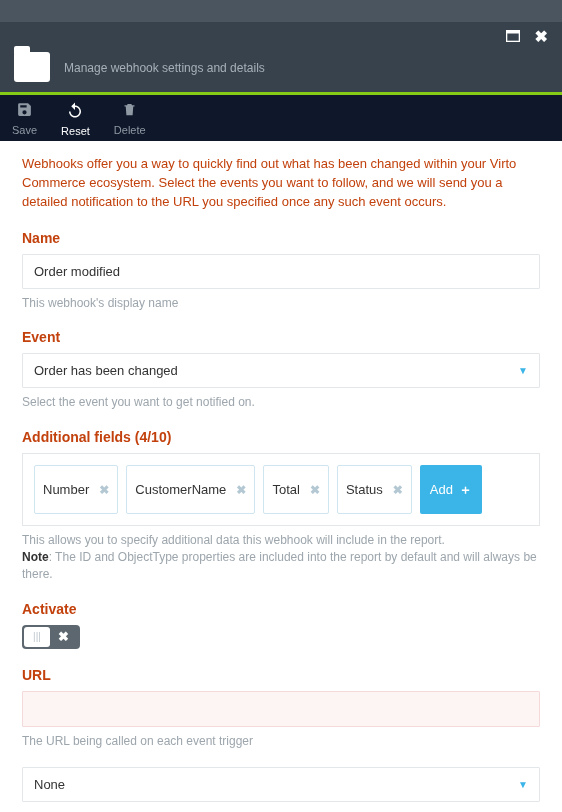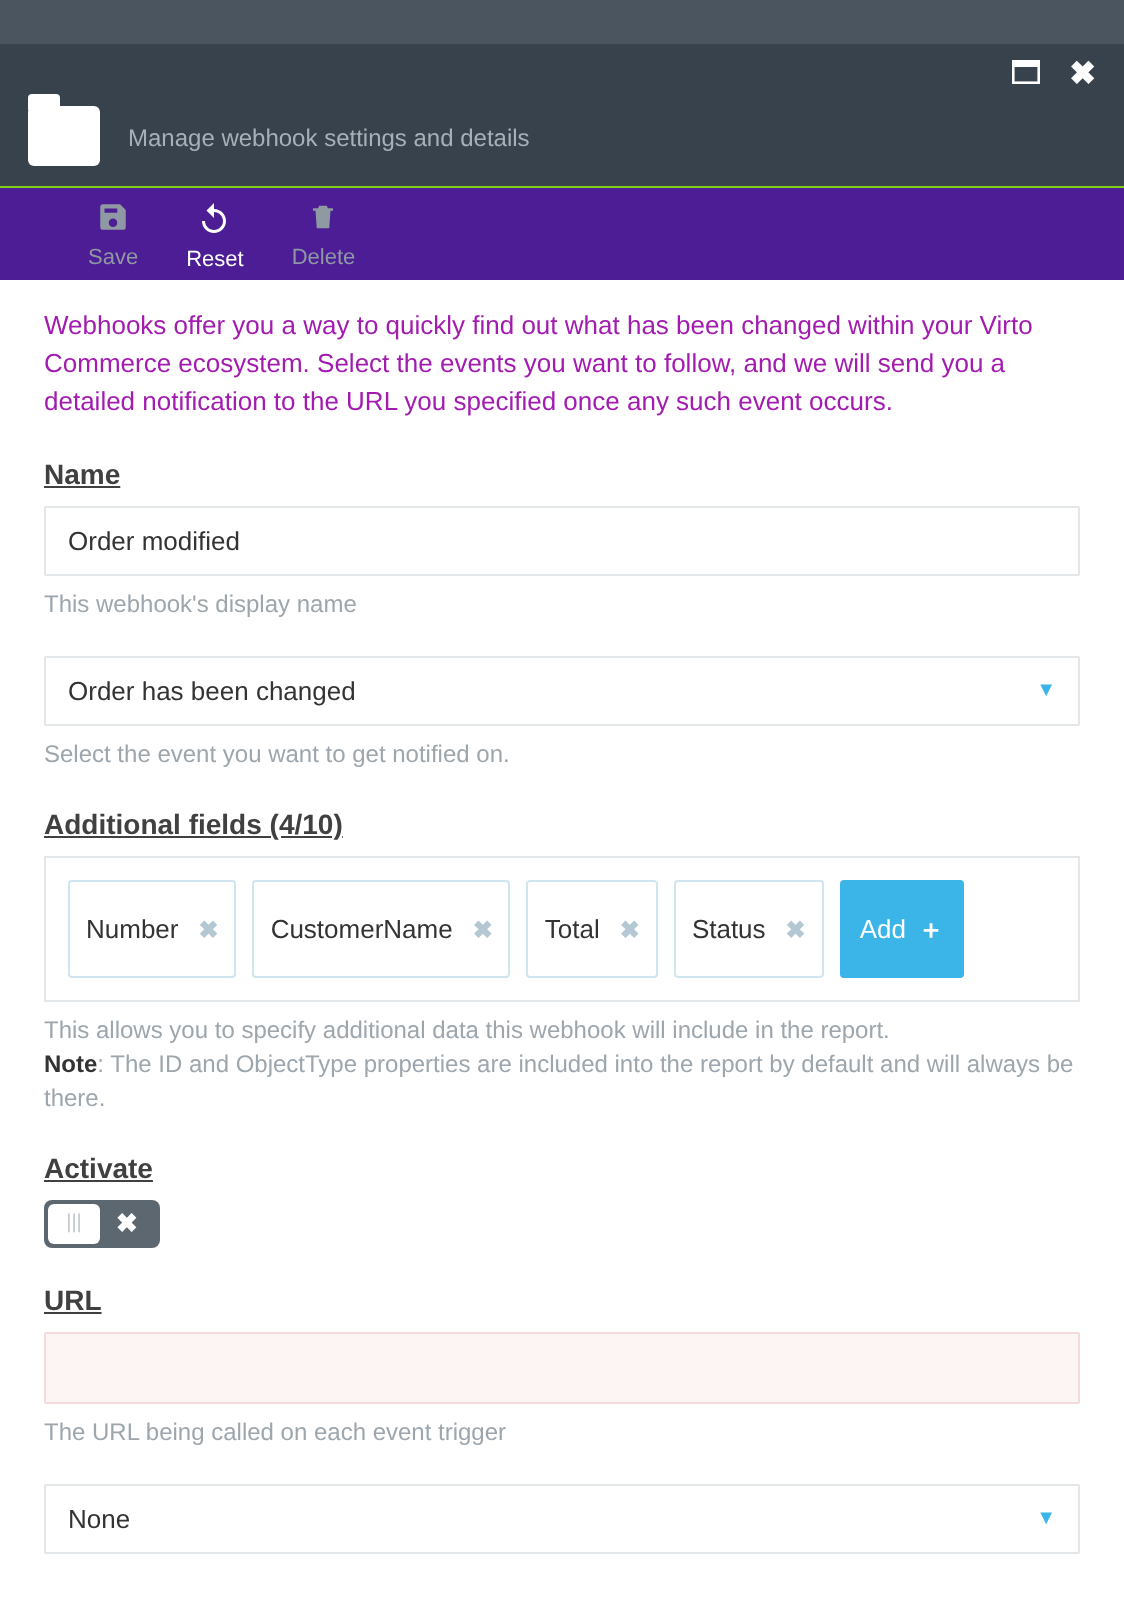--- a/index.html
+++ b/index.html
@@ -28,38 +28,37 @@
     width:36px; height:30px; background:#fff; border-radius:3px;
     position:relative; margin-right:14px;
   }
   .folder-icon::before{
     content:""; position:absolute; top:-6px; left:0;
     width:16px; height:8px; background:#fff; border-radius:2px 2px 0 0;
   }
   .header h1 { font-size:16px; font-weight:500;}
   .header .subtitle { font-size:12px; color:#a7b0b8; margin-top:2px;}
   .toolbar {
-    background:#4c1d95; border-top:1px solid #84cc16;
+    background:#0f172a; border-top:3px solid #84cc16;
     display:flex;
-    padding-left:32px;
   }
   .tb-btn {
     text-align:center; padding:6px 12px 4px 12px;
     color:#8e99a3; cursor:pointer; font-size:11px;
   }
   .tb-btn.active { color:#fff; }
   .tb-ico { font-size:17px; display:block; margin-bottom:1px;}
   .tb-lbl { display:block;}
   .content {
     padding: 14px 22px 14px 22px;
     background:#fff;
     color:#333;
   }
-  .intro { font-size:13px; line-height:1.45; color:#a21caf; margin-bottom:18px;}
-  .field-label { font-weight:600; font-size:14px; color:#404040; margin-bottom:8px;text-decoration:underline;}
+  .intro { font-size:13px; line-height:1.45; color:#c2410c; margin-bottom:18px;}
+  .field-label { font-weight:600; font-size:14px; color:#c2410c; margin-bottom:8px;}
   .text-input, .select {
     width:100%; border:1px solid #e3e7ea; padding:9px 11px;
     font-size:13px; color:#333; background:#fff; border-radius:1px;
   }
   .select { display:flex; justify-content:space-between; align-items:center; cursor:pointer;}
   .select .arrow { color:#3bb5e8; font-size:10px;}
   .helper { font-size:12px; color:#9da6ad; margin-top:6px; margin-bottom:18px; line-height:1.4;}
   .helper .note-lbl { color:#333; font-weight:600;}
   .tags-box {
     border:1px solid #e3e7ea; padding:11px; display:flex; flex-wrap:wrap; gap:8px;
@@ -144,20 +143,21 @@
   </div>
 </div>
 
 <div class="content">
   <p class="intro">Webhooks offer you a way to quickly find out what has been changed within your Virto Commerce ecosystem. Select the events you want to follow, and we will send you a detailed notification to the URL you specified once any such event occurs.</p>
 
   <div class="field-label">Name</div>
   <input class="text-input" value="Order modified" style="">
   <div class="helper">This webhook's display name</div>
 
+  <div class="field-label">Event</div>
   <div class="select">
     <span>Order has been changed</span>
     <span class="arrow">▼</span>
   </div>
   <div class="helper">Select the event you want to get notified on.</div>
 
   <div class="field-label">Additional fields (4/10)</div>
   <div class="tags-box">
     <span class="tag">
         <span>Number</span>

